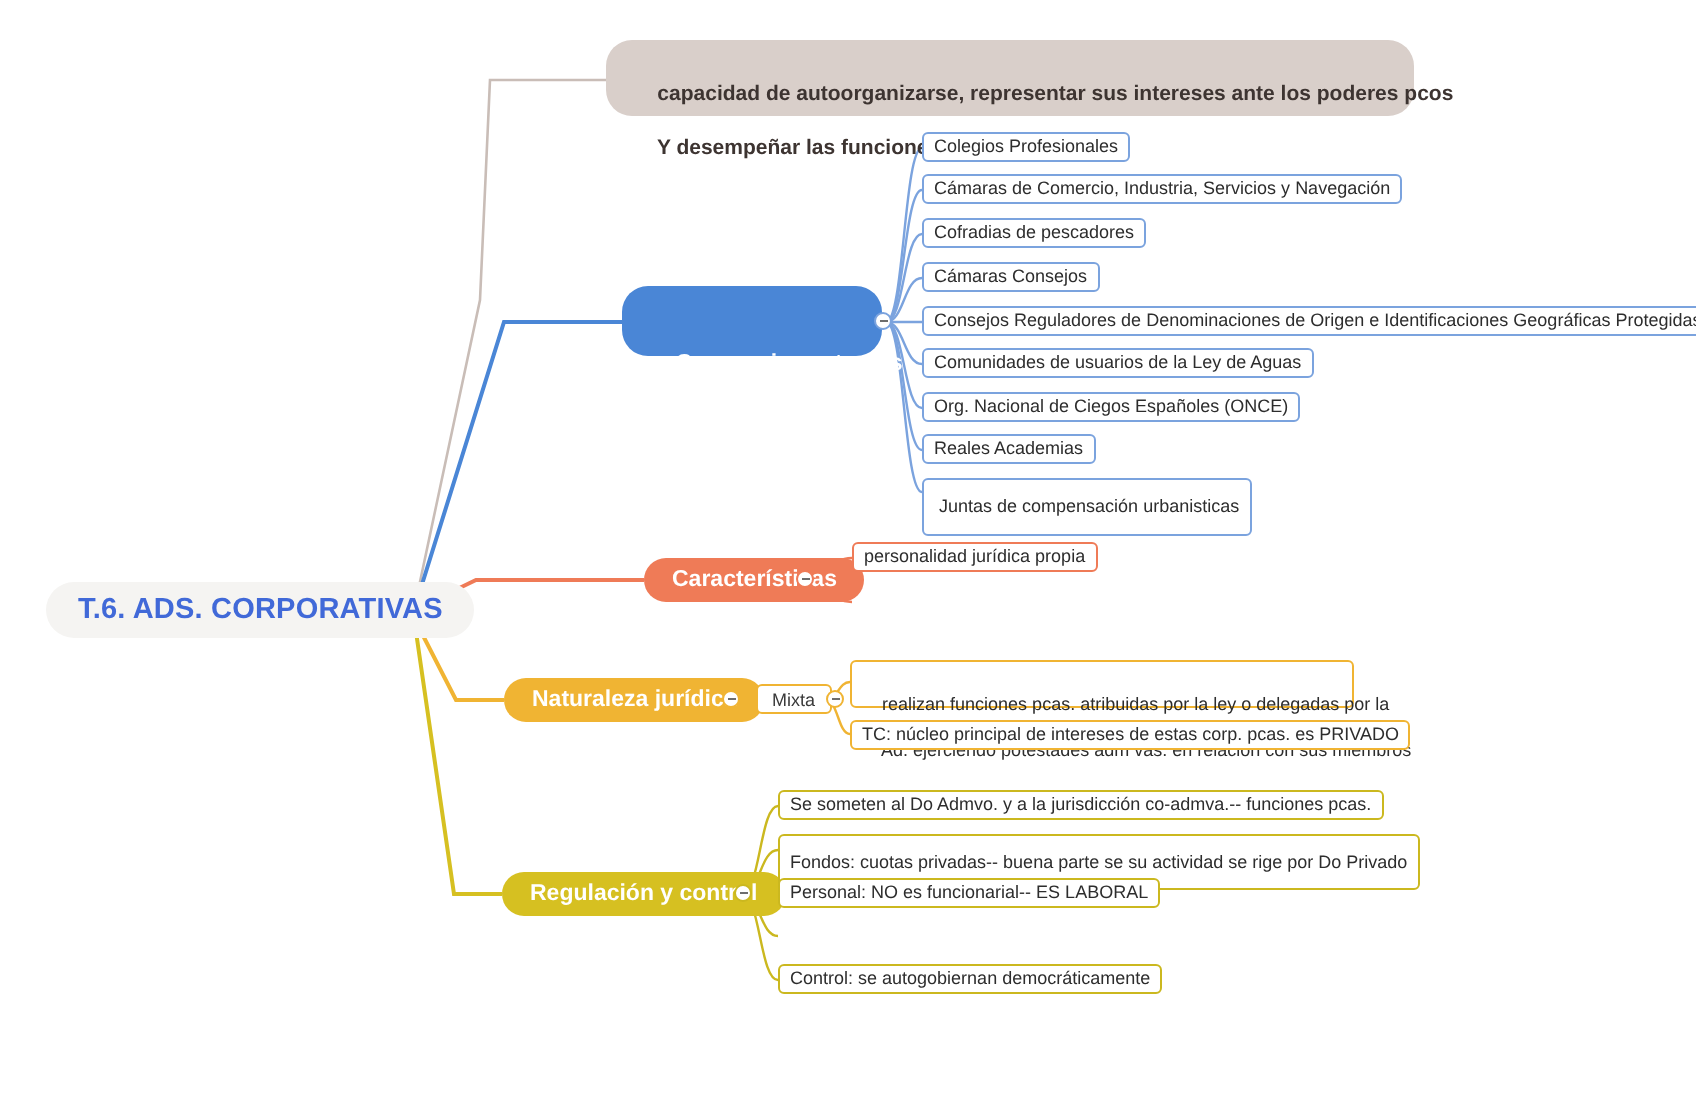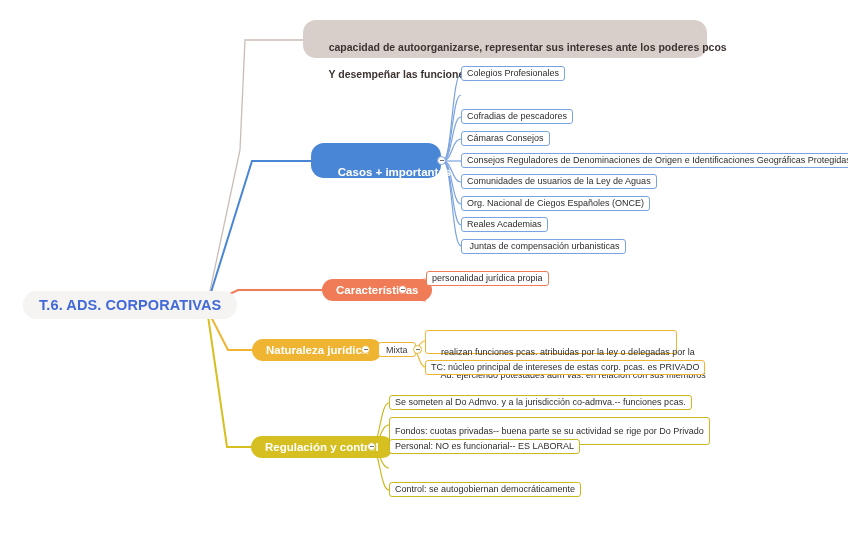--- a/index.html
+++ b/index.html
@@ -52,21 +52,21 @@
     font-weight: bold;
     border-radius: 13px;
     padding: 0 14px;
     font-size: 11.5px;
     line-height: 13px;
   }
   .pill.blue   { background: #4a86d6; }
   .pill.orange { background: #ef7b57; }
   .pill.amber  { background: #f0b433; }
   .pill.olive  { background: #d6c021; }
-  .pill.two-line { display: block; padding-top: 10px; }
+  .pill.two-line { display: block; padding-top: 20px; }
 
   
   .callout {
     background: #d9cfca;
     color: #3d3431;
     border-radius: 13px;
     padding: 7px 12px 7px 14px;
     font-size: 10.5px;
     line-height: 13.5px;
     display: block;
@@ -189,39 +189,42 @@
 
   <div class="node pill blue two-line" style="left:311px; top:143px; width:130px; height:35px;">
     <span>Casos + importantes</span><br>
     <span>de Derecho Público</span>
   </div>
   <div class="toggle t-blue" style="left:437px; top:156px;"></div>
 
   <div class="node leaf b-blue" style="left:461px; top:66px; height:15px;">
     <span>Colegios Profesionales</span>
   </div>
+  <div class="node leaf b-blue" style="left:461px; top:87px; height:15px;">
+    <span>Cámaras de Comercio, Industria, Servicios y Navegación</span>
+  </div>
   <div class="node leaf b-blue" style="left:461px; top:109px; height:15px;">
     <span>Cofradias de pescadores</span>
   </div>
   <div class="node leaf b-blue" style="left:461px; top:131px; height:15px;">
     <span>Cámaras Consejos</span>
   </div>
   <div class="node leaf b-blue" style="left:461px; top:153px; height:15px;">
     <span>Consejos Reguladores de Denominaciones de Origen e Identificaciones Geográficas Protegidas</span>
   </div>
   <div class="node leaf b-blue" style="left:461px; top:174px; height:15px;">
     <span>Comunidades de usuarios de la Ley de Aguas</span>
   </div>
   <div class="node leaf b-blue" style="left:461px; top:196px; height:15px;">
     <span>Org. Nacional de Ciegos Españoles (ONCE)</span>
   </div>
   <div class="node leaf b-blue" style="left:461px; top:217px; height:15px;">
     <span>Reales Academias</span>
   </div>
-  <div class="node leaf b-blue" style="left:461px; top:239px; height:15px;">
+  <div class="node leaf b-blue" style="left:461px; top:239px; height:29px;">
     <span> Juntas de compensación urbanisticas</span>
   </div>
 
   <div class="node pill orange" style="left:322px; top:279px; height:22px;">
     <span>Características</span>
   </div>
   <div class="toggle t-orange" style="left:398px; top:285px;"></div>
 
   <div class="node leaf b-orange" style="left:426px; top:271px; height:15px;">
     <span>personalidad jurídica propia</span>

